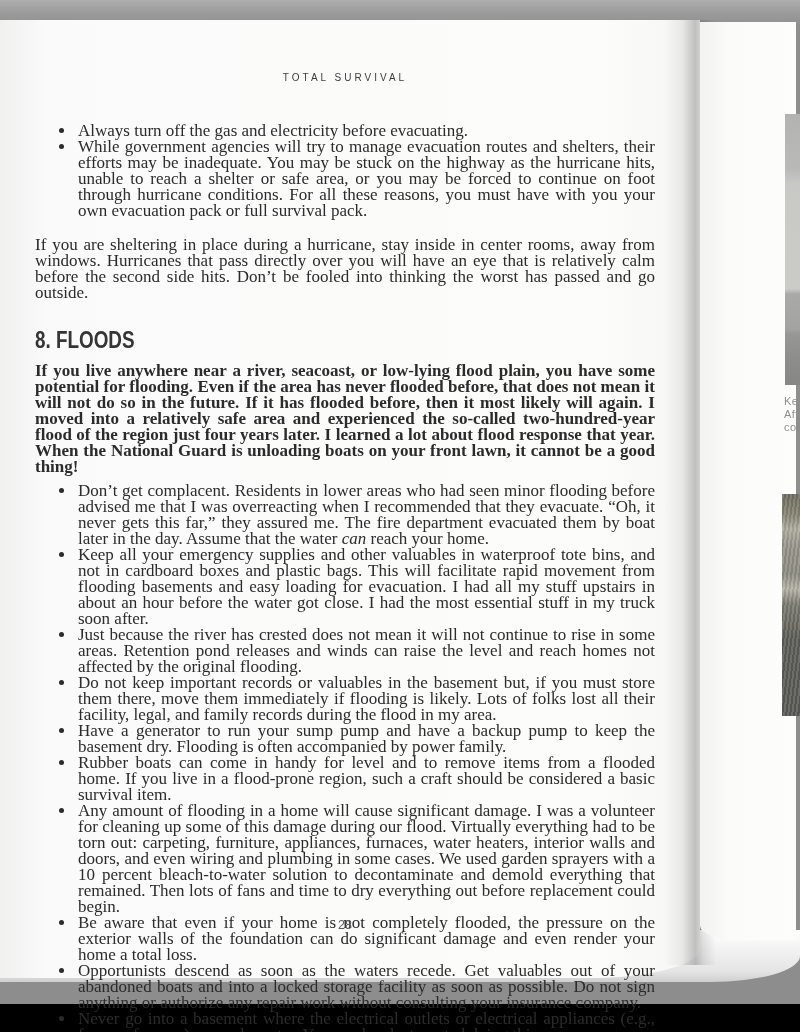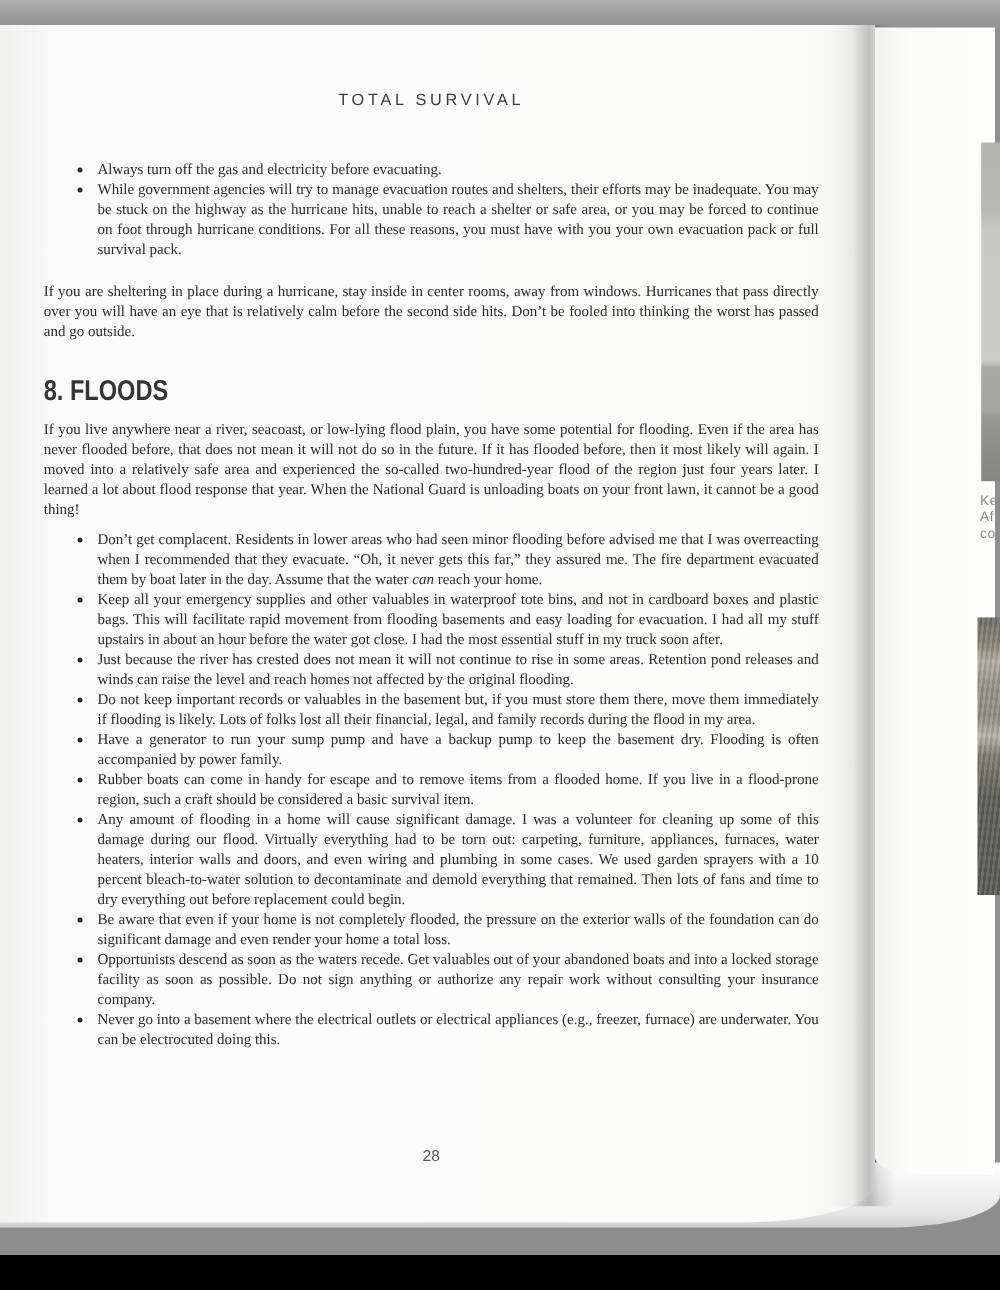--- a/index.html
+++ b/index.html
@@ -39,46 +39,46 @@
     width: 700px; height: 958px;
     background: linear-gradient(to right, #f0f0ef 0px, #fafafa 45px, #fcfcfb 600px, #f5f5f4 700px);
     border-bottom-right-radius: 110px 30px;
     box-sizing: border-box;
     padding: 52px 45px 0 35px;
     color: #2b2b2b;
   }
   .running-header {
     text-align: center;
     font-family: "Liberation Sans", sans-serif;
-    font-size: 13px;
+    font-size: 10px;
     letter-spacing: 3px;
     color: #3c3c3c;
     margin: 0 0 0 0;
   }
-  .body-text { font-size: 12px; line-height: 16px; text-align: justify; }
+  .body-text { font-size: 17px; line-height: 16px; text-align: justify; }
   ul.bullets {
     margin: 0; padding: 0 0 0 41px;
     list-style: disc outside;
   }
   ul.bullets li { margin: 0; padding-left: 2px; }
   ul.first-list { margin-top: 40px; }
   p.para { margin: 18px 0 0 0; }
   h2.section-heading {
     margin: 27px 0 0 0;
     font-family: "Liberation Sans", sans-serif;
     font-weight: 700;
     font-size: 23px;
     line-height: 24px;
     color: #353535;
     letter-spacing: 0;
     transform: scaleX(0.82);
     transform-origin: left center;
     white-space: nowrap;
   }
-  p.intro { margin: 11px 0 0 0; }
+  p.intro { margin: 11px 0 0 0; font-weight: bold; }
   ul.flood-list { margin-top: 8px; }
   .page-number {
     position: absolute;
     left: 35px; top: 898px;
     width: 620px;
     text-align: center;
     font-family: "Liberation Sans", sans-serif;
     font-size: 12.5px;
     color: #5c5c5c;
   }
@@ -156,23 +156,23 @@
     <p class="para body-text">If you are sheltering in place during a hurricane, stay inside in center rooms, away from windows. Hurricanes that pass directly over you will have an eye that is relatively calm before the second side hits. Don’t be fooled into thinking the worst has passed and go outside.</p>
 
     <h2 class="section-heading">8. FLOODS</h2>
 
     <p class="intro body-text">If you live anywhere near a river, seacoast, or low-lying flood plain, you have some potential for flooding. Even if the area has never flooded before, that does not mean it will not do so in the future. If it has flooded before, then it most likely will again. I moved into a relatively safe area and experienced the so-called two-hundred-year flood of the region just four years later. I learned a lot about flood response that year. When the National Guard is unloading boats on your front lawn, it cannot be a good thing!</p>
 
     <ul class="bullets flood-list body-text">
         <li><span>Don’t get complacent. Residents in lower areas who had seen minor flooding before advised me that I was overreacting when I recommended that they evacuate. “Oh, it never gets this far,” they assured me. The fire department evacuated them by boat later in the day. Assume that the water </span><i>can</i><span> reach your home.</span></li>
         <li><span>Keep all your emergency supplies and other valuables in waterproof tote bins, and not in cardboard boxes and plastic bags. This will facilitate rapid movement from flooding basements and easy loading for evacuation. I had all my stuff upstairs in about an hour before the water got close. I had the most essential stuff in my truck soon after.</span></li>
         <li><span>Just because the river has crested does not mean it will not continue to rise in some areas. Retention pond releases and winds can raise the level and reach homes not affected by the original flooding.</span></li>
-        <li><span>Do not keep important records or valuables in the basement but, if you must store them there, move them immediately if flooding is likely. Lots of folks lost all their financial, legal, and family records during the flood in my area.</span></li>
+        <li><span>Do not keep important records or valuables in the basement but, if you must store them there, move them immediately if flooding is likely. Lots of folks lost all their facility, legal, and family records during the flood in my area.</span></li>
         <li><span>Have a generator to run your sump pump and have a backup pump to keep the basement dry. Flooding is often accompanied by power family.</span></li>
-        <li><span>Rubber boats can come in handy for escape and to remove items from a flooded home. If you live in a flood-prone region, such a craft should be considered a basic survival item.</span></li>
+        <li><span>Rubber boats can come in handy for level and to remove items from a flooded home. If you live in a flood-prone region, such a craft should be considered a basic survival item.</span></li>
         <li><span>Any amount of flooding in a home will cause significant damage. I was a volunteer for cleaning up some of this damage during our flood. Virtually everything had to be torn out: carpeting, furniture, appliances, furnaces, water heaters, interior walls and doors, and even wiring and plumbing in some cases. We used garden sprayers with a 10 percent bleach-to-water solution to decontaminate and demold everything that remained. Then lots of fans and time to dry everything out before replacement could begin.</span></li>
         <li><span>Be aware that even if your home is not completely flooded, the pressure on the exterior walls of the foundation can do significant damage and even render your home a total loss.</span></li>
         <li><span>Opportunists descend as soon as the waters recede. Get valuables out of your abandoned boats and into a locked storage facility as soon as possible. Do not sign anything or authorize any repair work without consulting your insurance company.</span></li>
         <li><span>Never go into a basement where the electrical outlets or electrical appliances (e.g., freezer, furnace) are underwater. You can be electrocuted doing this.</span></li>
       </ul>
 
     <div class="page-number">28</div>
   </div>
 
   <div class="gutter-shadow"></div>

